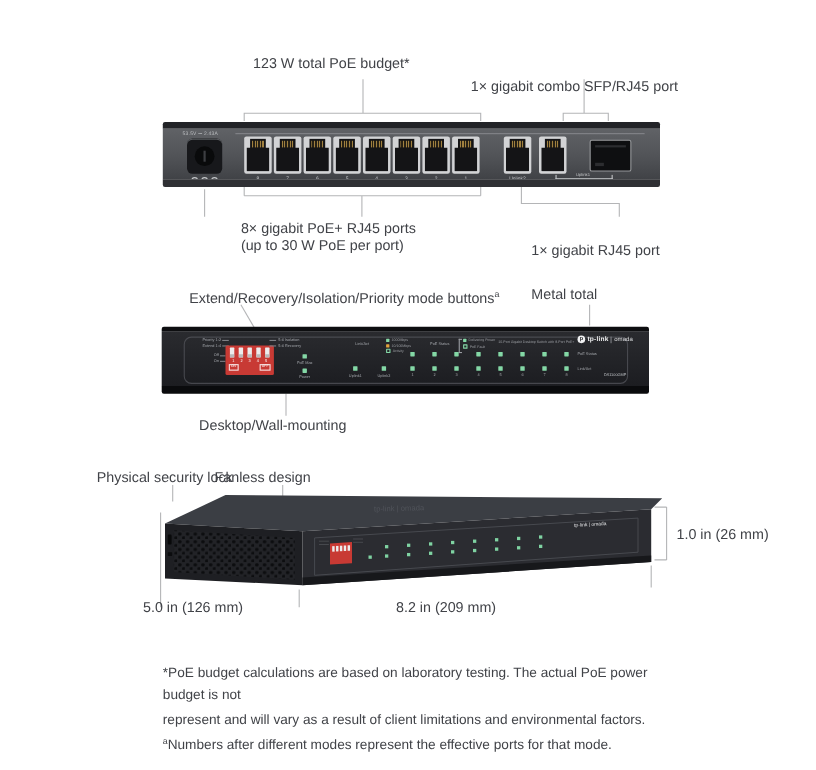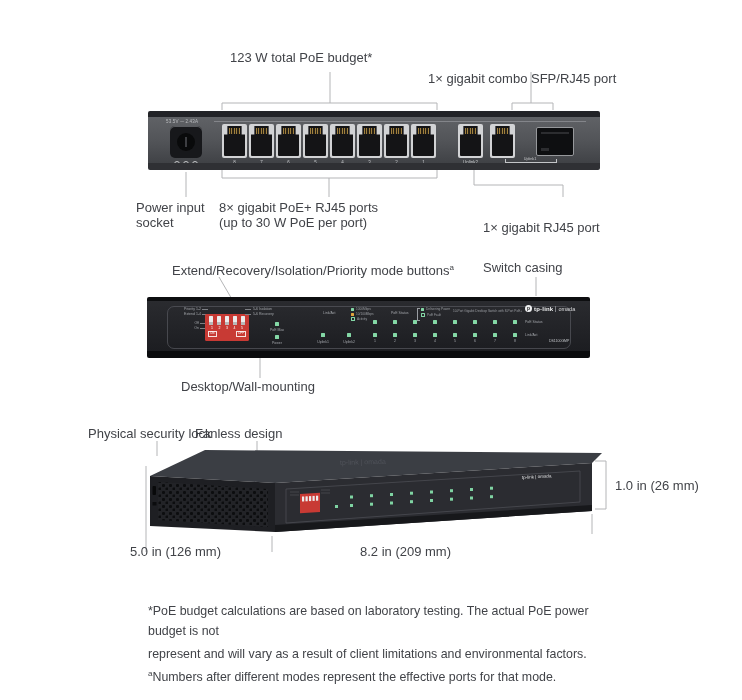--- a/index.html
+++ b/index.html
@@ -122,33 +122,29 @@
       <path d="M157,441 V456"></path>
       <path d="M257,441 V477"></path>
       <path d="M595,461 H606 M606,461 V509 M606,509 H595"></path>
       <path d="M146,466 V552"></path>
       <path d="M272,536 V552 M592,514 V534"></path>
     </g>
   </svg>
 
   <div class="ann" id="ann-poe-budget">123 W total PoE budget*</div>
   <div class="ann" id="ann-combo">1× gigabit combo SFP/RJ45 port</div>
-  <div class="ann" id="ann-power">
-    <div>Power input</div>
-    <div>socket</div>
-  </div>
   <div class="ann" id="ann-poe-ports">
     <div>8× gigabit PoE+ RJ45 ports</div>
     <div>(up to 30 W PoE per port)</div>
   </div>
   <div class="ann" id="ann-rj45">1× gigabit RJ45 port</div>
   <div class="ann left" id="ann-modes">
     <span>Extend/Recovery/Isolation/Priority mode buttons</span><sup>a</sup>
   </div>
-  <div class="ann" id="ann-metal">Switch casing</div>
+  <div class="ann" id="ann-metal">Metal total</div>
   <div class="ann" id="ann-mount">Desktop/Wall-mounting</div>
   <div class="ann" id="ann-lock">Physical security lock</div>
   <div class="ann" id="ann-fanless">Fanless design</div>
   <div class="ann" id="ann-height">1.0 in (26 mm)</div>
   <div class="ann" id="ann-depth">5.0 in (126 mm)</div>
   <div class="ann" id="ann-width">8.2 in (209 mm)</div>
 
   <div id="back-view">
     <div class="bv-top"></div>
     <div class="bv-face">

